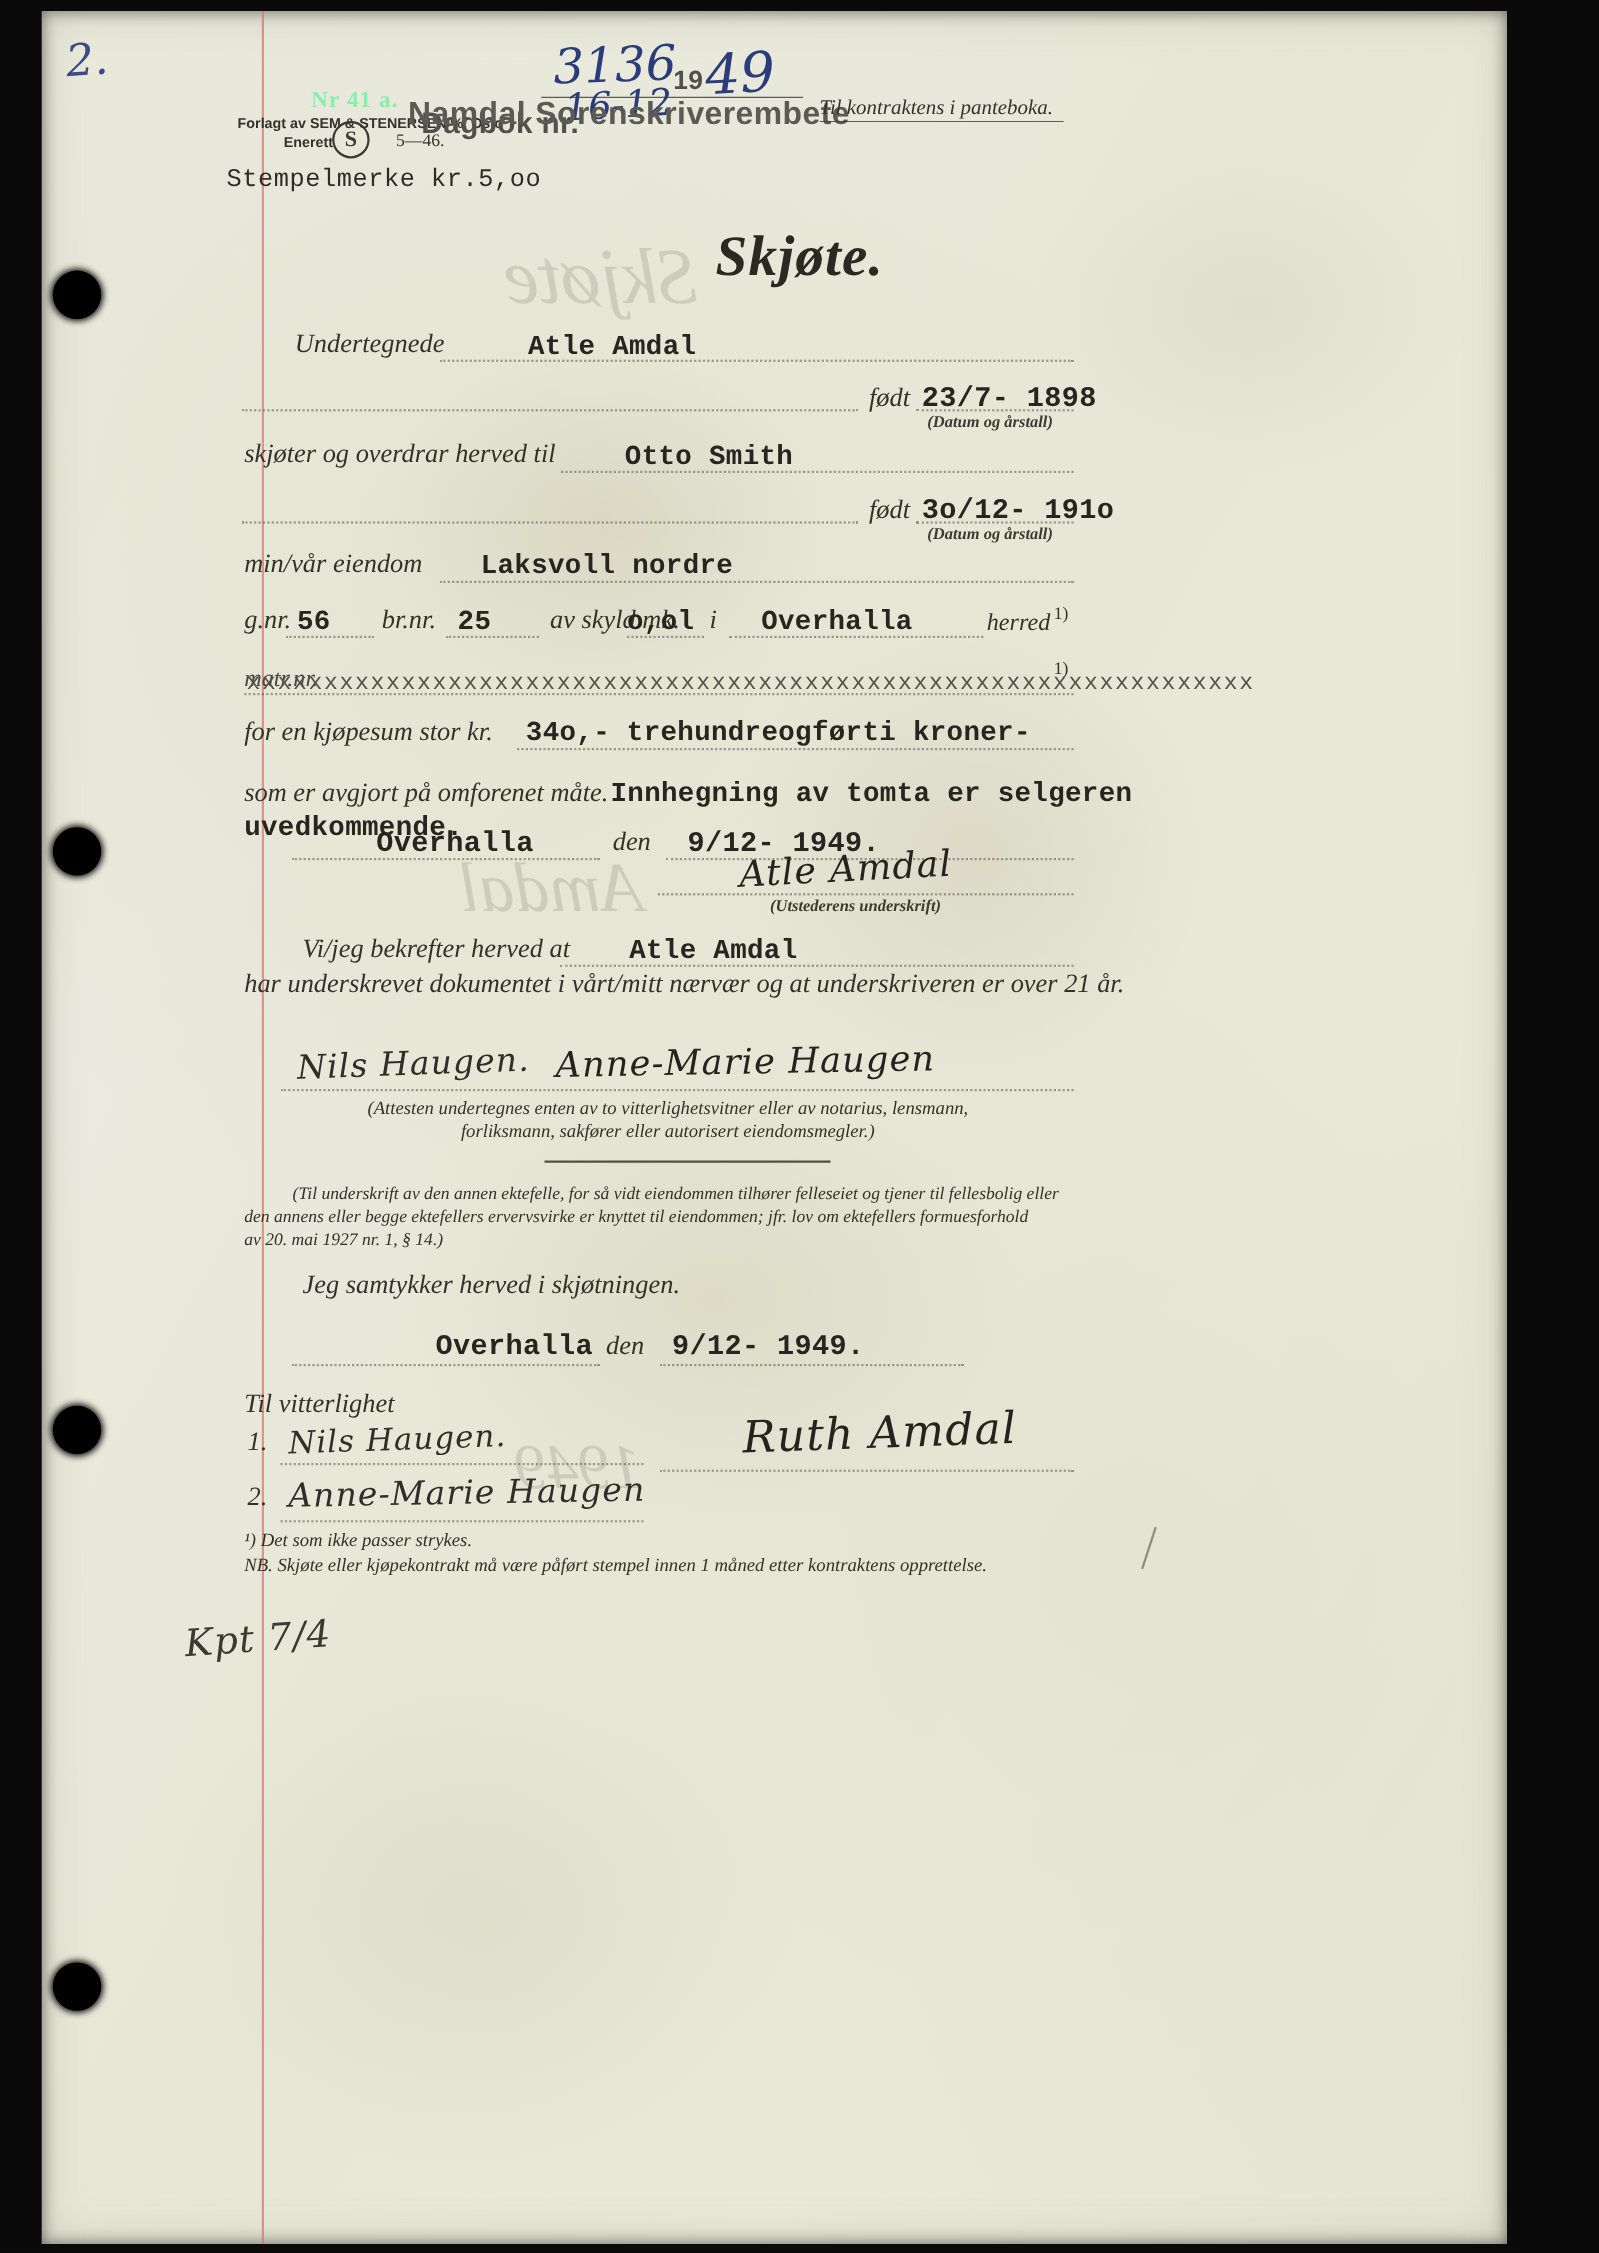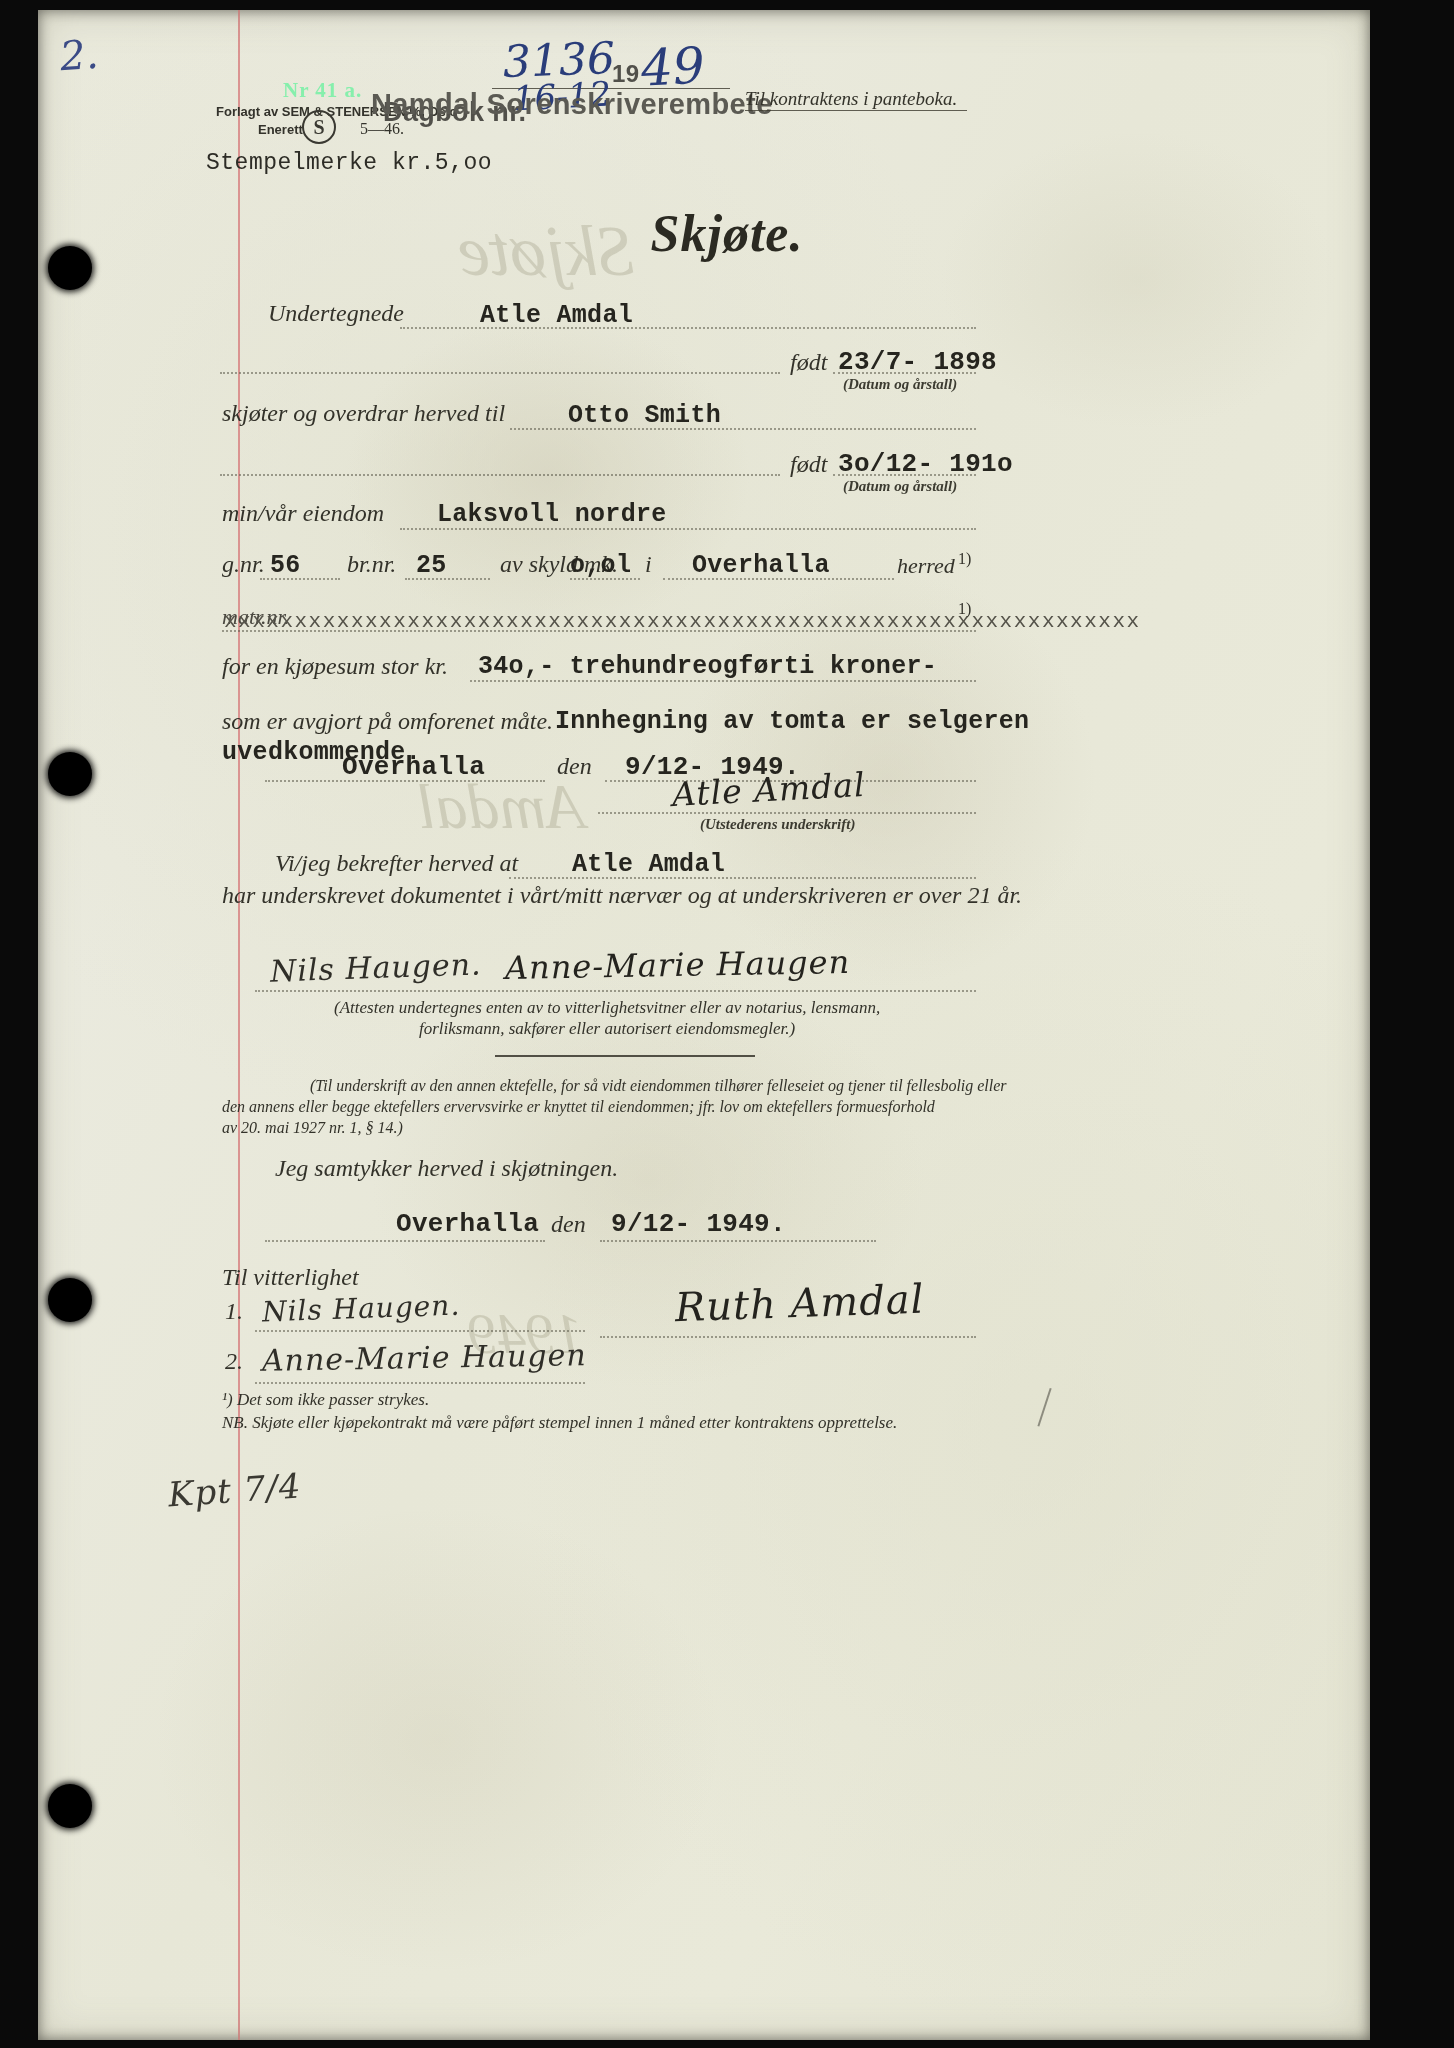--- a/index.html
+++ b/index.html
@@ -201,21 +201,21 @@
 
   <div class="t sig" style="left:270px;top:950px;font-size:30px;transform:rotate(-2deg);">Nils Haugen.</div>
   <div class="t sig-b" style="left:505px;top:946px;font-size:32px;transform:rotate(-1deg);">Anne-Marie Haugen</div>
   <div class="dotline" style="left:255px;top:990px;width:721px;"></div>
 
   <div class="t fine" style="left:334px;top:998px;font-size:17px;">(Attesten undertegnes enten av to vitterlighetsvitner eller av notarius, lensmann,</div>
   <div class="t fine" style="left:419px;top:1019px;font-size:17px;">forliksmann, sakfører eller autorisert eiendomsmegler.)</div>
 
   <div class="dash-short" style="left:495px;top:1055px;width:260px;"></div>
 
-  <div class="t fine" style="left:266px;top:1077px;font-size:16px;margin-left:44px;">(Til underskrift av den annen ektefelle, for så vidt eiendommen tilhører felleseiet og tjener til fellesbolig eller</div>
+  <div class="t fine" style="left:266px;top:1077px;font-size:16px;">(Til underskrift av den annen ektefelle, for så vidt eiendommen tilhører felleseiet og tjener til fellesbolig eller</div>
   <div class="t fine" style="left:222px;top:1098px;font-size:16px;text-align:right;">den annens eller begge ektefellers ervervsvirke er knyttet til eiendommen; jfr. lov om ektefellers formuesforhold</div>
   <div class="t fine" style="left:222px;top:1119px;font-size:16px;">av 20. mai 1927 nr. 1, § 14.)</div>
 
   <div class="t serif-it" style="left:275px;top:1155px;font-size:24px;">Jeg samtykker herved i skjøtningen.</div>
 
   <div class="dotline" style="left:265px;top:1240px;width:280px;"></div>
   <div class="t mono-b" style="left:396px;top:1209px;font-size:26px;">Overhalla</div>
   <div class="t serif-it" style="left:551px;top:1211px;font-size:24px;">den</div>
   <div class="dotline" style="left:600px;top:1240px;width:276px;"></div>
   <div class="t mono-b" style="left:611px;top:1209px;font-size:26px;">9/12- 1949.</div>

